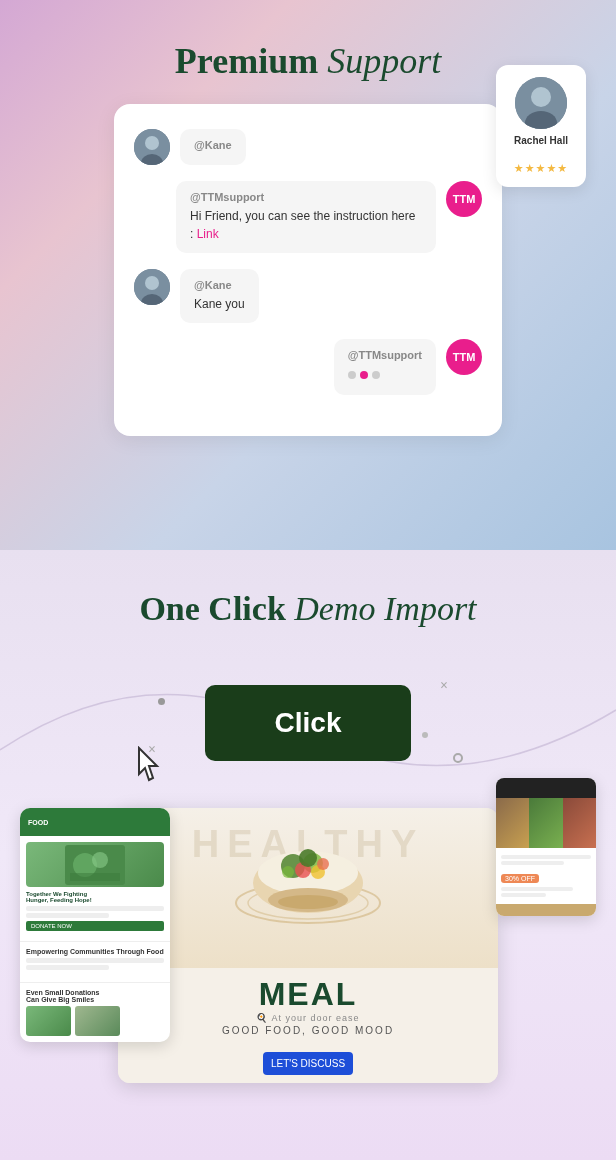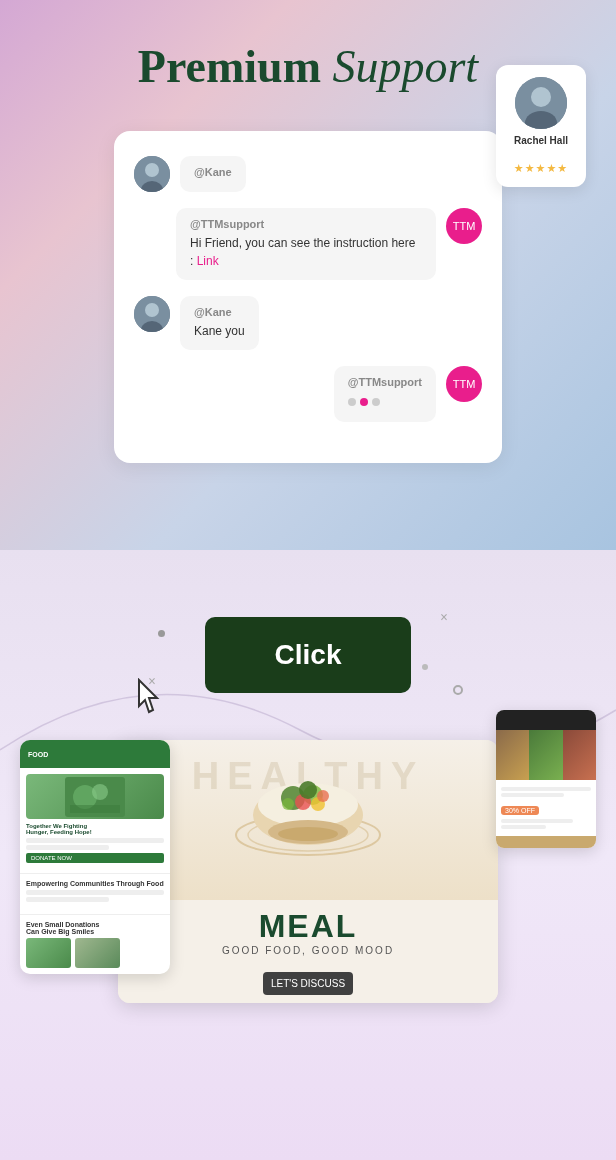--- a/index.html
+++ b/index.html
@@ -11,24 +11,24 @@
       min-height: 550px;
       background: linear-gradient(135deg, #d4a8d4 0%, #e8c4d0 25%, #c8d4e8 60%, #a8c4e0 100%);
       position: relative;
       display: flex;
       flex-direction: column;
       align-items: center;
       padding: 40px 20px 60px;
     }
 
     .section-support h1 {
-      font-size: 46px;
+      font-size: 36px;
       color: #1a4a2e;
       font-weight: 700;
-      margin-bottom: 28px;
+      margin-bottom: 12px;
       font-family: Georgia, serif;
     }
     .section-support h1 em {
       font-style: italic;
       font-weight: 400;
     }
 
     
     .rachel-card {
       position: absolute;
@@ -102,21 +102,21 @@
       width: 36px;
       height: 36px;
       border-radius: 50%;
       background: #e91e8c;
       flex-shrink: 0;
       display: flex;
       align-items: center;
       justify-content: center;
       color: white;
       font-size: 11px;
-      font-weight: 400;
+      font-weight: 700;
       font-family: sans-serif;
     }
 
     .chat-bubble {
       background: #f5f5f5;
       border-radius: 10px;
       padding: 10px 14px;
       max-width: 260px;
     }
     .chat-bubble.right-bubble {
@@ -405,20 +405,23 @@
           <div class="dot"></div>
           <div class="dot active"></div>
           <div class="dot"></div>
         </div>
       </div>
     </div>
   </div>
 </section>
 
 <section class="section-demo">
+  <h2>
+    <span>One Click </span><em>Demo Import</em>
+  </h2>
 
   <svg class="curve-svg" viewBox="0 0 616 200" fill="none" xmlns="http://www.w3.org/2000/svg">
     <path d="M 0 120 Q 150 20 300 100 Q 450 180 616 80" stroke="#c0b0d0" stroke-width="1.5" fill="none" opacity="0.6"></path>
   </svg>
 
   <div style="position: relative; width: 320px; height: 110px; display: flex; align-items: center; justify-content: center; margin-top: 10px; margin-bottom: 20px; z-index: 2;">
 
     <span class="deco-dot" style="width:7px;height:7px;left:10px;top:30px;background:#999;"></span>
     <span class="deco-x" style="right:20px;top:10px;">×</span>
     <span class="deco-x" style="left:0px;bottom:20px;">×</span>
@@ -490,25 +493,26 @@
             <circle cx="95" cy="36" r="6" fill="#e87050" opacity="0.8"></circle>
 
             <ellipse cx="80" cy="72" rx="40" ry="12" fill="#d4b888"></ellipse>
             <ellipse cx="80" cy="74" rx="30" ry="7" fill="#c9a96e"></ellipse>
           </svg>
         </div>
       </div>
 
       <div class="food-text-area">
         <div class="meal-big">MEAL</div>
+        <div style="font-size:9px;color:#888;font-family:sans-serif;margin-bottom:2px;letter-spacing:1px;">🍳 At your door ease</div>
         <div class="meal-sub">GOOD FOOD, GOOD MOOD</div>
       </div>
 
       <div style="display:flex;justify-content:center;padding:8px;background:#f5f0e8;">
-        <button style="background:#404040;color:white;border:none;padding:6px 8px;border-radius:4px;font-size:10px;font-family:sans-serif;cursor:pointer;">LET'S DISCUSS</button>
+        <button style="background:#1d4ed8;color:white;border:none;padding:6px 8px;border-radius:4px;font-size:10px;font-family:sans-serif;cursor:pointer;">LET'S DISCUSS</button>
       </div>
 
     </div>
 
     <div class="restaurant-demo">
       <div class="rest-header"></div>
       <div class="rest-img-strip">
         <div class="rest-img-block" style="background:linear-gradient(135deg,#8a6a4a,#c8a050);"></div>
         <div class="rest-img-block" style="background:linear-gradient(135deg,#4a7a3a,#7ab050);"></div>
         <div class="rest-img-block" style="background:linear-gradient(135deg,#8a4a3a,#c87050);"></div>

